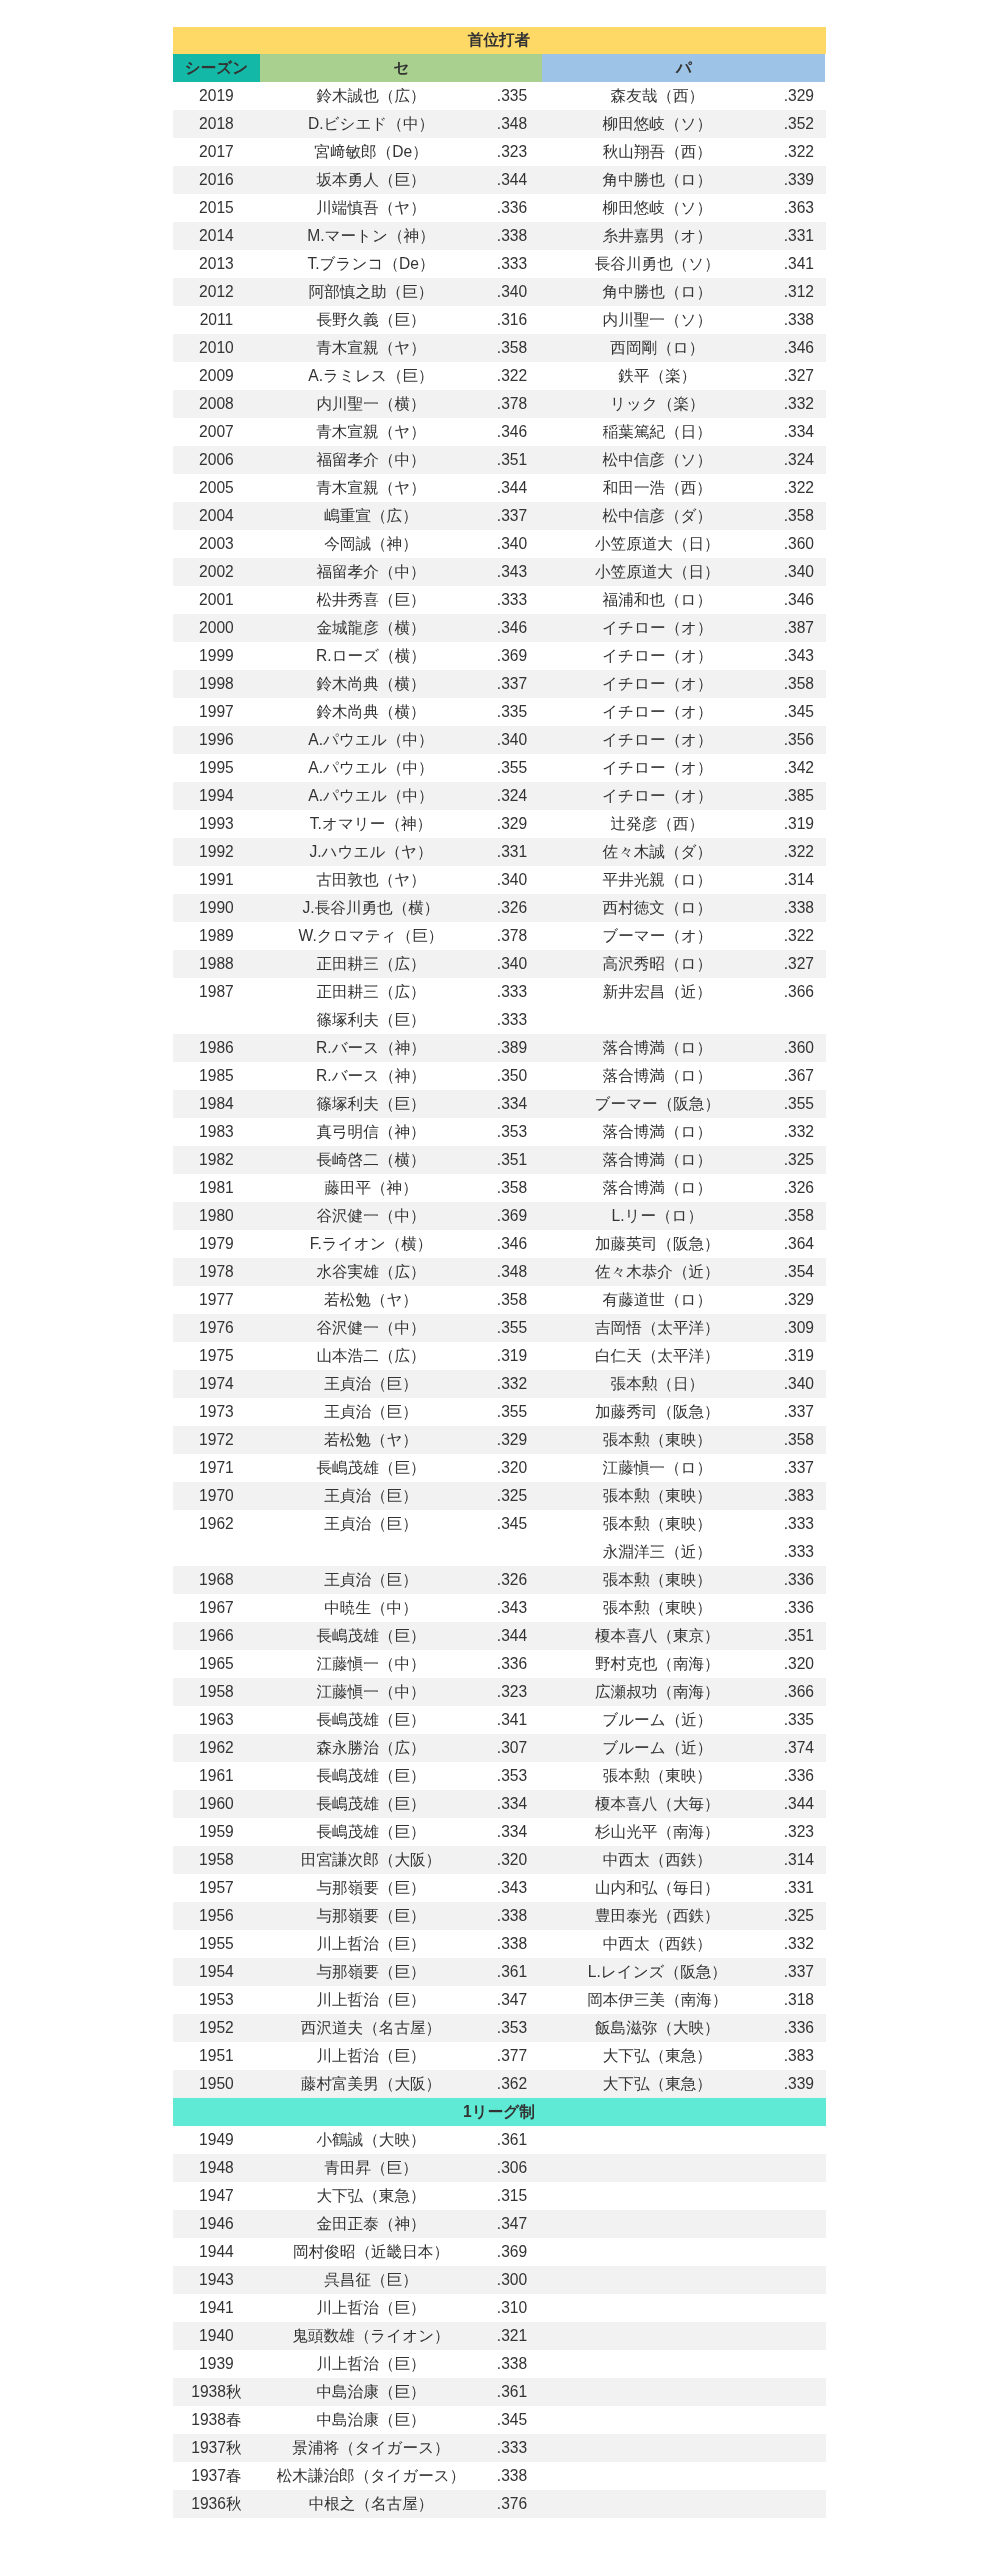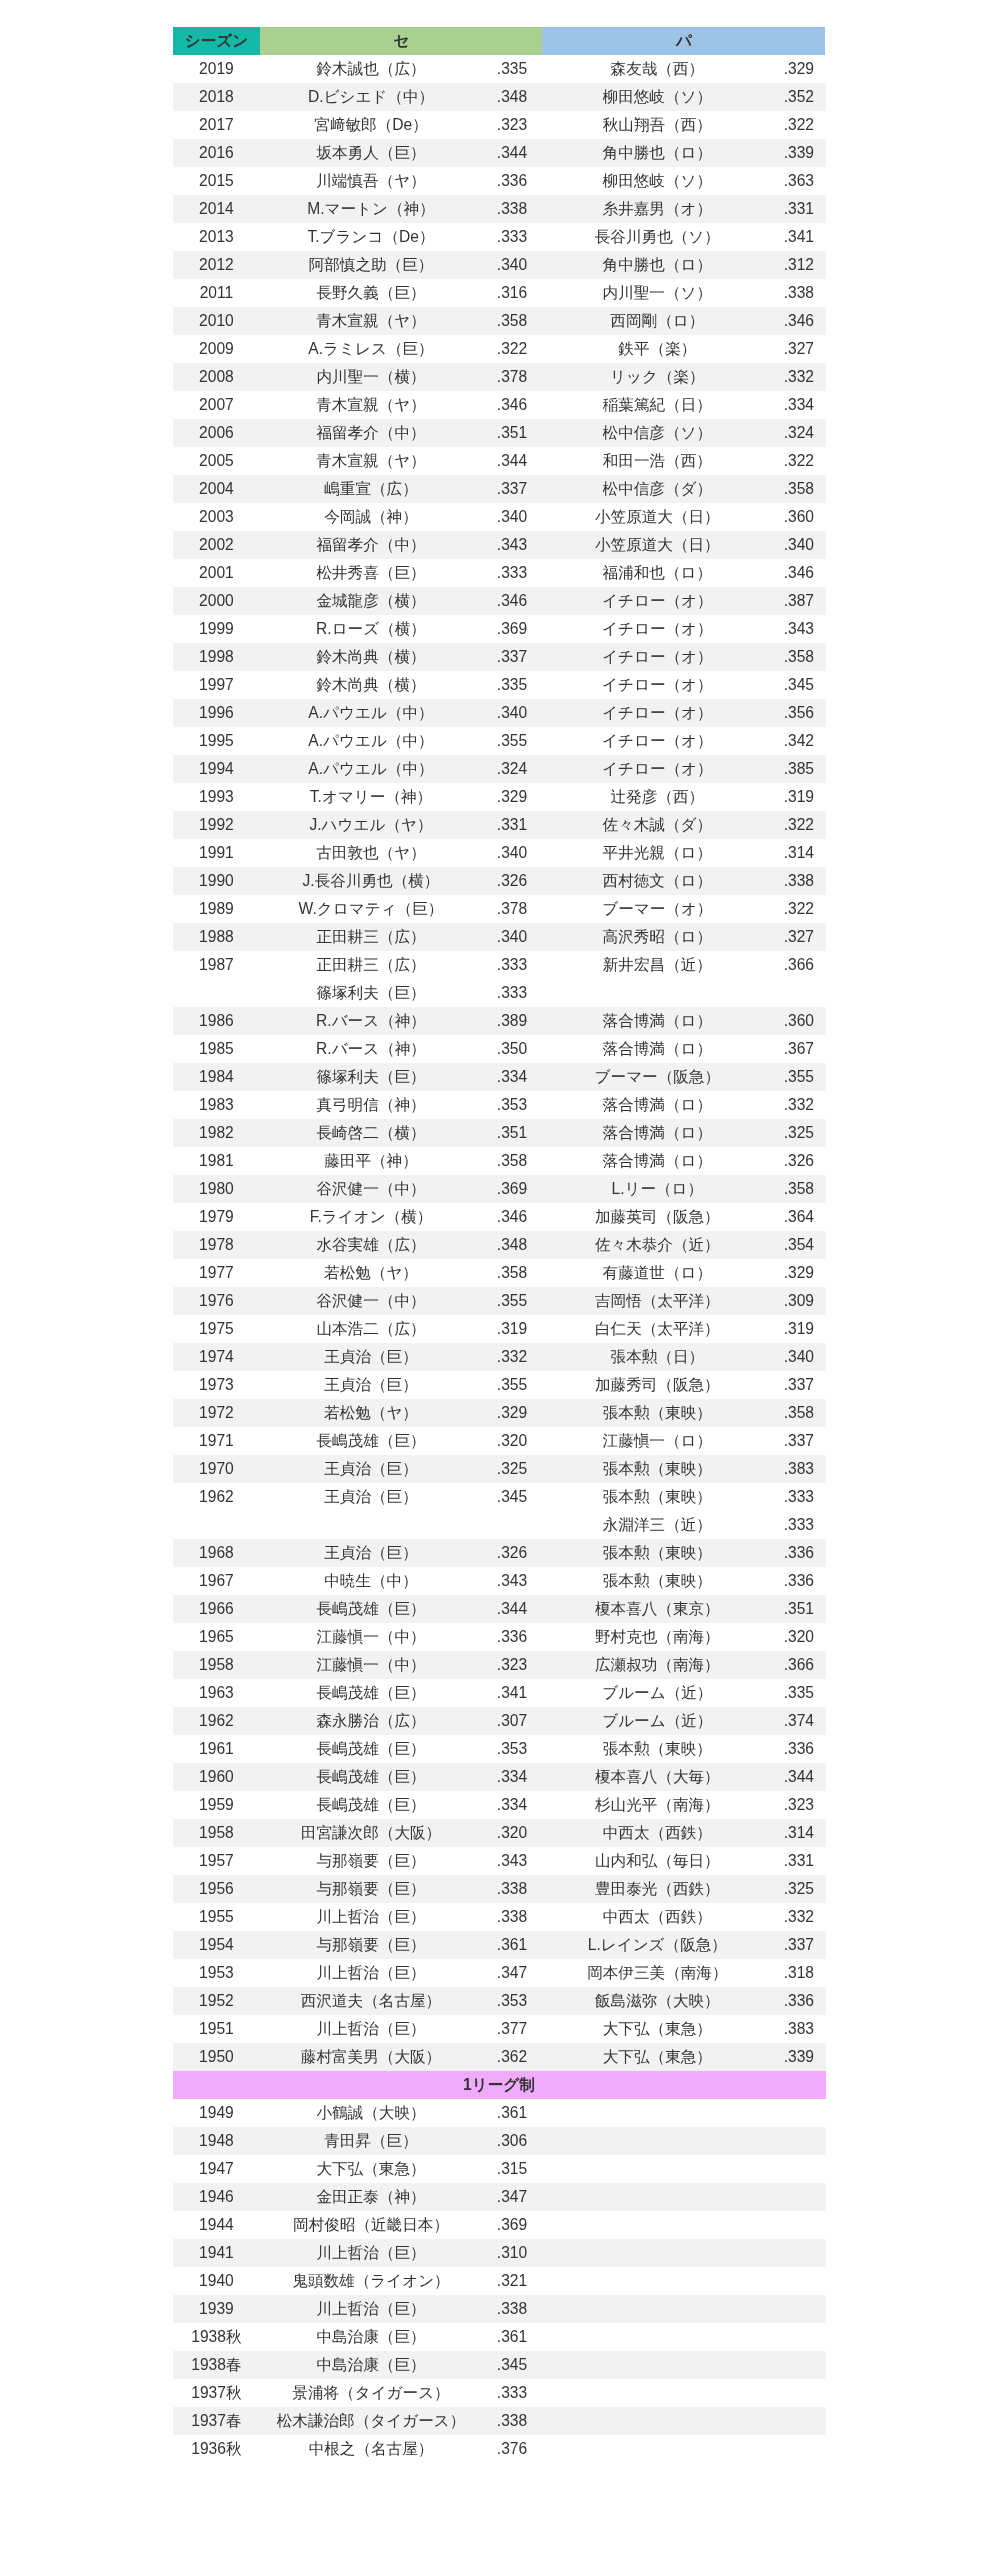--- a/index.html
+++ b/index.html
@@ -18,40 +18,43 @@
     display: flex; align-items: center; justify-content: center;
     font-weight: 700; font-size: 15.6px;
   }
   .header-row { height: 28px; display: flex; font-weight: 700; font-size: 15.6px; }
   .hcell { display: flex; align-items: center; justify-content: center; height: 100%; }
   .h-season  { width: 13.45%; background: #14b8a6; }
   .h-central { width: 43.20%; background: #A9D08E; }
   .h-pacific { width: 43.35%; background: #9DC3E6; }
 
   .section-row {
-    height: 28px; background: #f0abfc;
+    height: 28px; background: #5eead4;
     display: flex; align-items: center; justify-content: center;
     font-weight: 700; font-size: 15.6px;
   }
 
   .line { display: flex; height: 28px; font-size: 15.6px; }
   .cell { display: flex; align-items: center; justify-content: center; overflow: hidden; white-space: nowrap; }
   .season  { width: 13.45%; }
   .cplayer { width: 33.90%; }
   .cavg    { width: 9.30%;  }
   .pplayer { width: 35.20%; }
   .pavg    { width: 8.15%;  }
 
   #two-league-body > .rowgroup:nth-child(even),
   #one-league-body > .rowgroup:nth-child(even) { background: #F2F2F2; }
 </style>
 </head>
 <body>
 
 <div class="table">
+  <div class="title-row">
+    <span>首位打者</span>
+  </div>
   <div class="header-row">
     <div class="hcell h-season">シーズン</div>
     <div class="hcell h-central">セ</div>
     <div class="hcell h-pacific">パ</div>
   </div>
   <div id="two-league-body">
       <div class="rowgroup">
         <div class="line">
           <div class="cell season">2019</div>
           <div class="cell cplayer">鈴木誠也（広）</div>
@@ -740,20 +743,29 @@
         <div class="line">
           <div class="cell season">1944</div>
           <div class="cell cplayer">岡村俊昭（近畿日本）</div>
           <div class="cell cavg">.369</div>
           <div class="cell pplayer"></div>
           <div class="cell pavg"></div>
         </div>
       </div>
       <div class="rowgroup">
         <div class="line">
+          <div class="cell season">1943</div>
+          <div class="cell cplayer">呉昌征（巨）</div>
+          <div class="cell cavg">.300</div>
+          <div class="cell pplayer"></div>
+          <div class="cell pavg"></div>
+        </div>
+      </div>
+      <div class="rowgroup">
+        <div class="line">
           <div class="cell season">1941</div>
           <div class="cell cplayer">川上哲治（巨）</div>
           <div class="cell cavg">.310</div>
           <div class="cell pplayer"></div>
           <div class="cell pavg"></div>
         </div>
       </div>
       <div class="rowgroup">
         <div class="line">
           <div class="cell season">1940</div>

